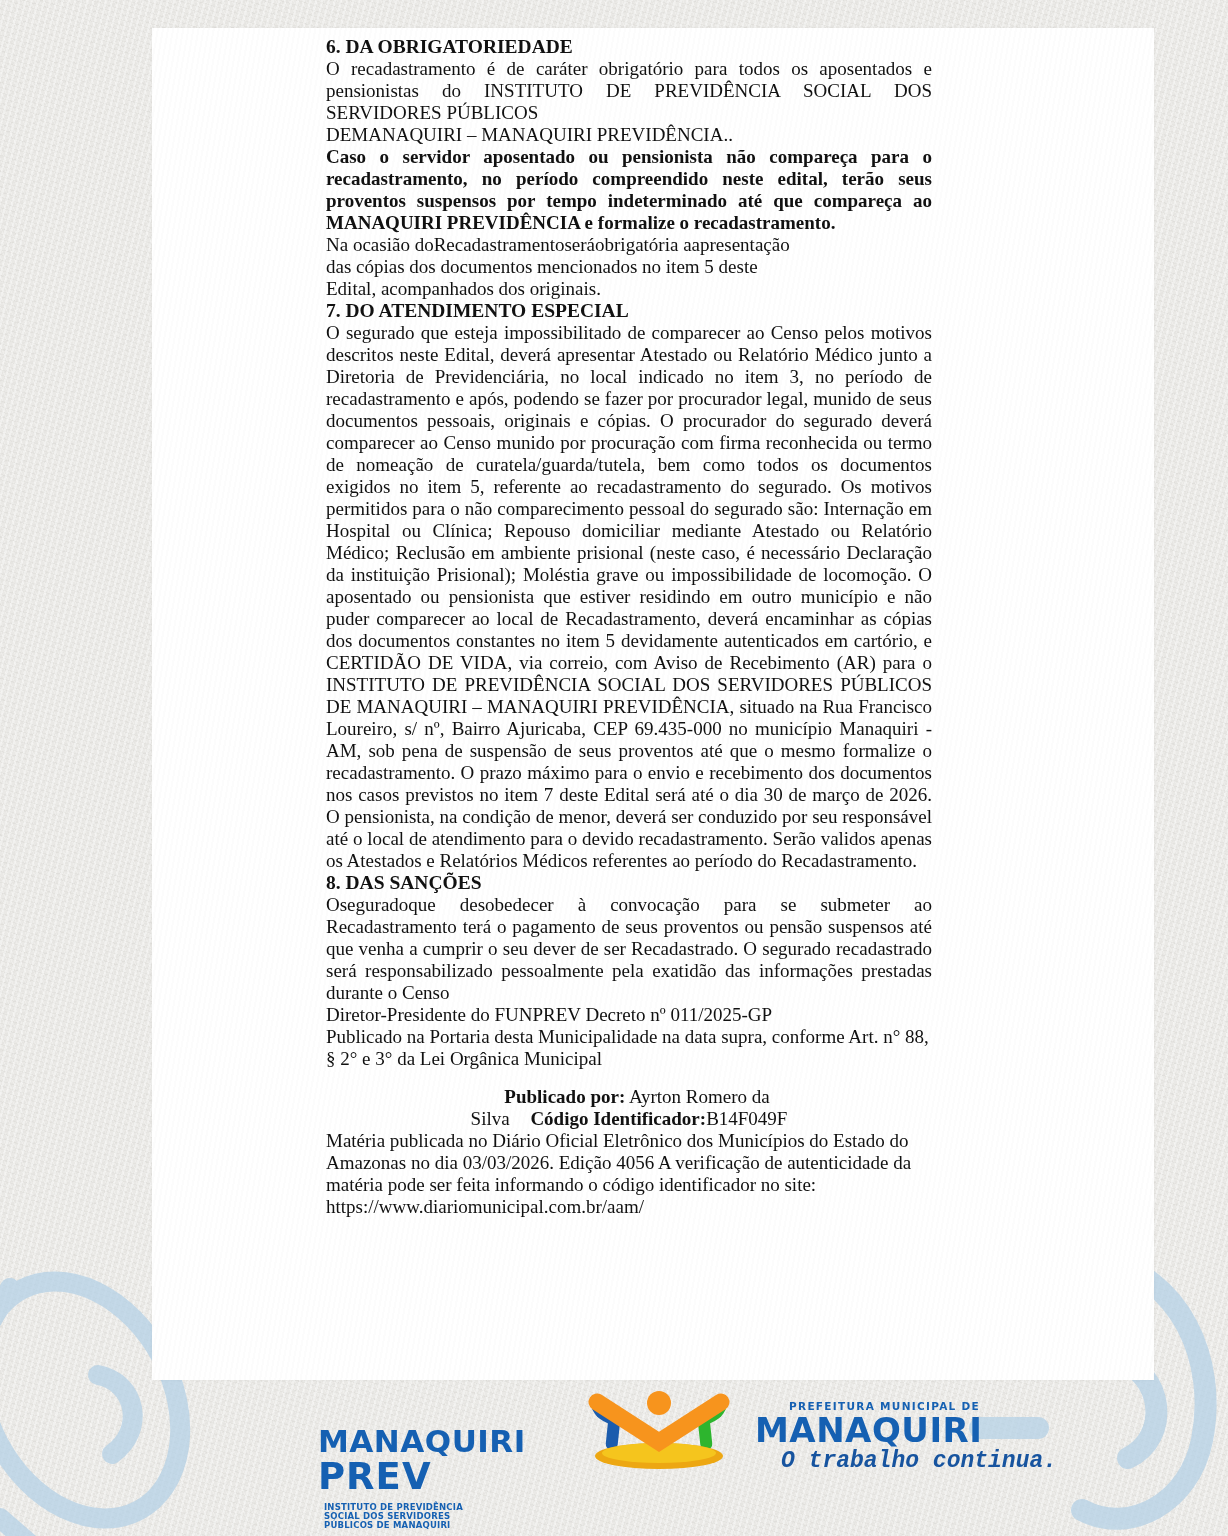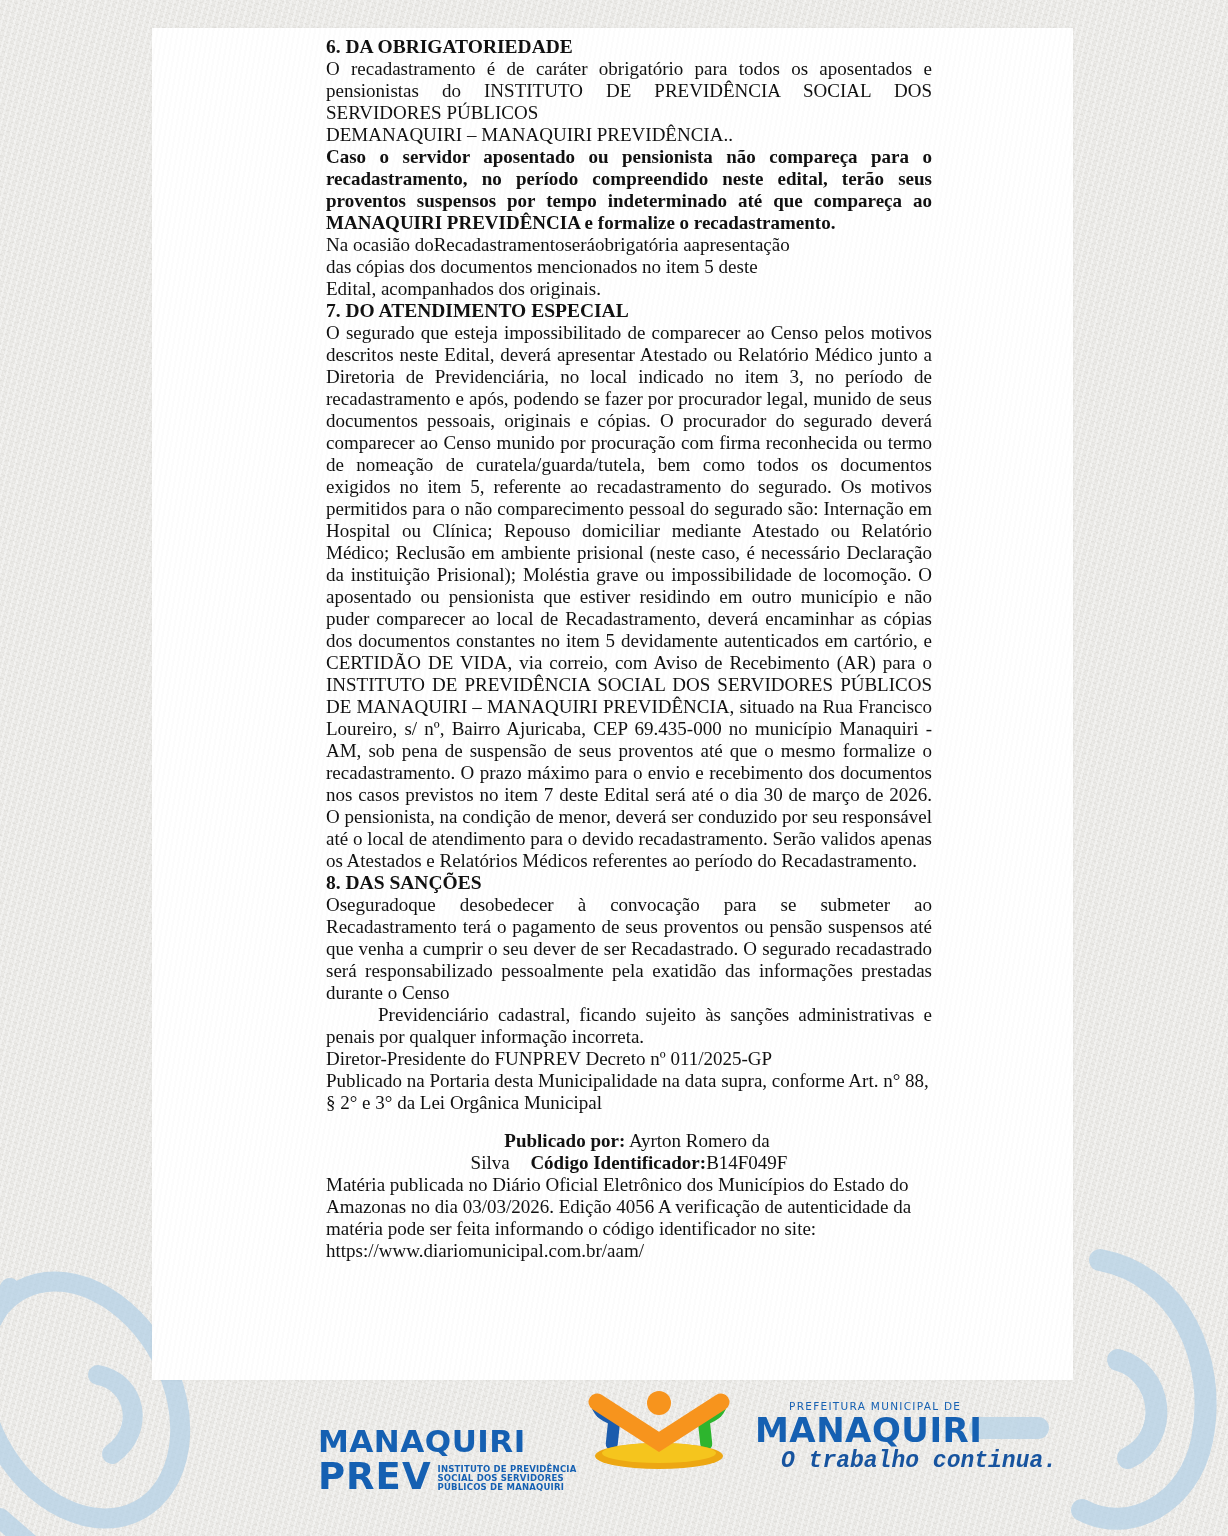--- a/index.html
+++ b/index.html
@@ -11,21 +11,21 @@
     background-image:
       repeating-linear-gradient(104deg, rgba(255,255,255,.35) 0 2px, rgba(255,255,255,0) 2px 6px),
       repeating-linear-gradient(17deg, rgba(190,188,182,.14) 0 1px, rgba(0,0,0,0) 1px 5px),
       repeating-linear-gradient(66deg, rgba(255,255,255,.22) 0 1px, rgba(0,0,0,0) 1px 4px),
       repeating-linear-gradient(160deg, rgba(205,203,198,.12) 0 2px, rgba(0,0,0,0) 2px 7px);
     font-family:"Liberation Serif", serif;
   }
   .watermark{position:absolute;z-index:1;}
   .paper{
     position:absolute;z-index:2;
-    left:152px;top:28px;width:921px;height:1352px;
+    left:152px;top:28px;width:1002px;height:1352px;
     background-color:#ffffff;
     background-image:repeating-linear-gradient(100deg, rgba(0,0,0,.012) 0 2px, rgba(0,0,0,0) 2px 5px);
     box-shadow:0 0 3px rgba(0,0,0,.05);
   }
   .content{
     position:absolute;left:174px;top:8px;width:606px;
     font-size:19px;line-height:22px;color:#111111;
   }
   .content p, .content h3{margin:0;}
   .content h3{font-size:19.5px;line-height:22px;font-weight:bold;}
@@ -37,28 +37,28 @@
   .mt2{margin-top:2px;}  .mt3{margin-top:3px;}  .mt5{margin-top:5px;}
   .mt6{margin-top:6px;}  .mt13{margin-top:13px;} .mt14{margin-top:14px;}
   .mt16{margin-top:16px;} .mt19{margin-top:19px;} .mt20{margin-top:20px;}
   .signer{font-weight:bold;font-style:italic;letter-spacing:.3px;}
   .pubblock{text-align:center;line-height:22px;}
   
   .logos{position:absolute;z-index:3;left:0;top:1390px;width:1228px;height:146px;}
   .prev-logo{position:absolute;left:318px;top:36px;color:#1560b2;
     font-family:"DejaVu Sans", sans-serif;font-weight:bold;line-height:1;}
   .prev-logo .l1{font-size:31px;letter-spacing:.5px;}
-  .prev-row{display:flex;align-items:flex-start;}
+  .prev-row{display:flex;align-items:flex-start;flex-direction:column;}
   .prev-logo .l2{font-size:37px;letter-spacing:1px;margin-top:1px;}
   .prev-logo .sub{font-size:8.5px;line-height:9px;font-weight:bold;
     letter-spacing:.2px;margin:8px 0 0 6px;white-space:pre-line;}
   .pref-logo{position:absolute;left:573px;top:0;display:flex;align-items:flex-start;}
   .pref-icon{width:172px;height:82px;}
   .pref-text{margin-left:10px;color:#1560b2;font-family:"DejaVu Sans", sans-serif;}
-  .pref-text .top{font-size:10.5px;font-weight:normal;letter-spacing:1.3px;margin:10px 0 0 34px;}
+  .pref-text .top{font-size:10.5px;font-weight:bold;letter-spacing:1.3px;margin:10px 0 0 34px;}
   .pref-text .name{font-size:34px;font-weight:bold;letter-spacing:.5px;line-height:36px;}
   .pref-text .slogan{font-family:Liberation Mono, monospace;font-style:italic;font-weight:bold;
     font-size:23px;color:#17549f;margin-left:26px;line-height:26px;}
 </style>
 </head>
 <body>
 
 <div class="canvas">
 
   <svg class="watermark" style="left:-60px;top:1240px;" width="300" height="300" viewBox="0 0 300 300">
@@ -94,21 +94,20 @@
 Edital, acompanhados dos originais.</p>
 
       <h3 class="mt2">7. DO ATENDIMENTO ESPECIAL</h3>
 
       <p class="just mt13">O segurado que esteja impossibilitado de comparecer ao Censo pelos motivos descritos neste Edital, deverá apresentar Atestado ou Relatório Médico junto a Diretoria de Previdenciária, no local indicado no item 3, no período de recadastramento e após, podendo se fazer por procurador legal, munido de seus documentos pessoais, originais e cópias. O procurador do segurado deverá comparecer ao Censo munido por procuração com firma reconhecida ou termo de nomeação de curatela/guarda/tutela, bem como todos os documentos exigidos no item 5, referente ao recadastramento do segurado. Os motivos permitidos para o não comparecimento pessoal do segurado são: Internação em Hospital ou Clínica; Repouso domiciliar mediante Atestado ou Relatório Médico; Reclusão em ambiente prisional (neste caso, é necessário Declaração da instituição Prisional); Moléstia grave ou impossibilidade de locomoção. O aposentado ou pensionista que estiver residindo em outro município e não puder comparecer ao local de Recadastramento, deverá encaminhar as cópias dos documentos constantes no item 5 devidamente autenticados em cartório, e CERTIDÃO DE VIDA, via correio, com Aviso de Recebimento (AR) para o INSTITUTO DE PREVIDÊNCIA SOCIAL DOS SERVIDORES PÚBLICOS DE MANAQUIRI – MANAQUIRI PREVIDÊNCIA, situado na Rua Francisco Loureiro, s/ nº, Bairro Ajuricaba, CEP 69.435-000 no município Manaquiri - AM, sob pena de suspensão de seus proventos até que o mesmo formalize o recadastramento. O prazo máximo para o envio e recebimento dos documentos nos casos previstos no item 7 deste Edital será até o dia 30 de março de 2026. O pensionista, na condição de menor, deverá ser conduzido por seu responsável até o local de atendimento para o devido recadastramento. Serão validos apenas os Atestados e Relatórios Médicos referentes ao período do Recadastramento.</p>
 
       <h3 class="mt6">8. DAS SANÇÕES</h3>
 
       <p class="just mt3">Oseguradoque desobedecer à convocação para se submeter ao Recadastramento terá o pagamento de seus proventos ou pensão suspensos até que venha a cumprir o seu dever de ser Recadastrado. O segurado recadastrado será responsabilizado pessoalmente pela exatidão das informações prestadas durante o Censo</p>
 
-      <p class="just indent">Previdenciário cadastral, ficando sujeito às sanções administrativas e penais por qualquer informação incorreta.</p>
 
 
 
       <p class="leftal mt5">Diretor-Presidente do FUNPREV Decreto nº 011/2025-GP</p>
 
       <p class="leftal mt14">Publicado na Portaria desta Municipalidade na data supra, conforme Art. n° 88, § 2° e 3° da Lei Orgânica Municipal</p>
 
       <div class="pubblock mt16">
         <div><span class="bold">Publicado por:</span><span> Ayrton Romero da</span></div>
         <div><span>Silva </span><span class="bold">Código Identificador:</span><span>B14F049F</span></div>

